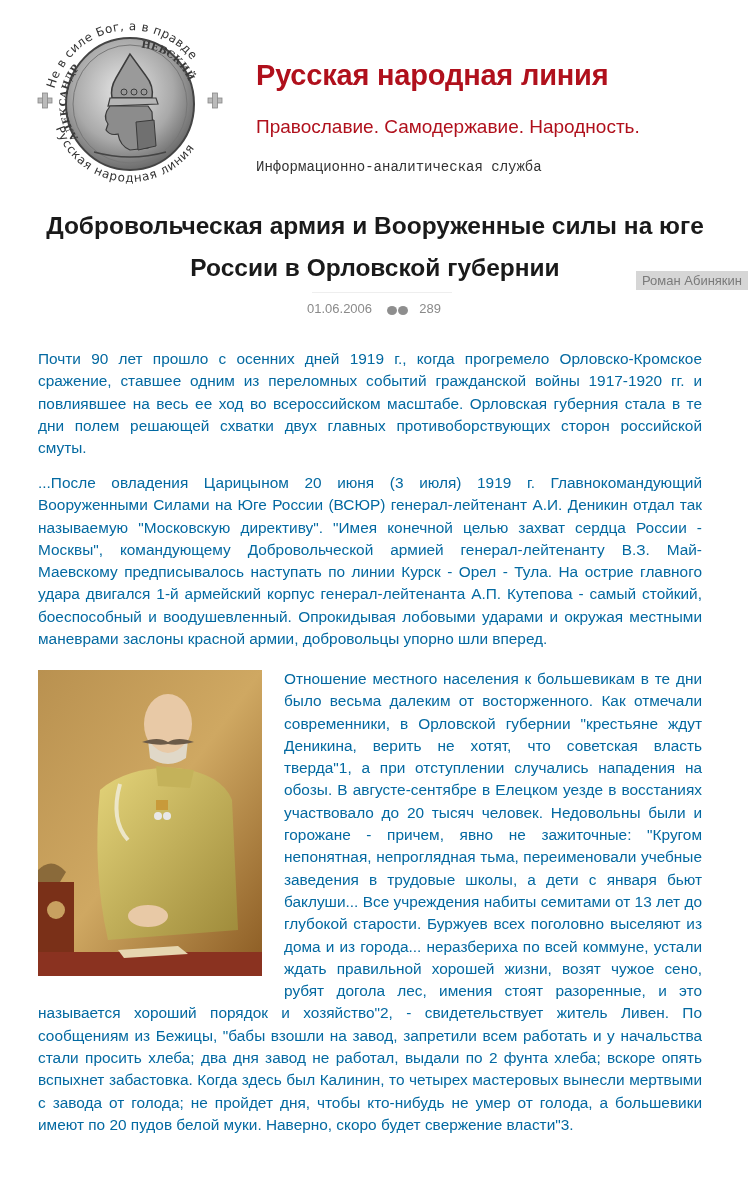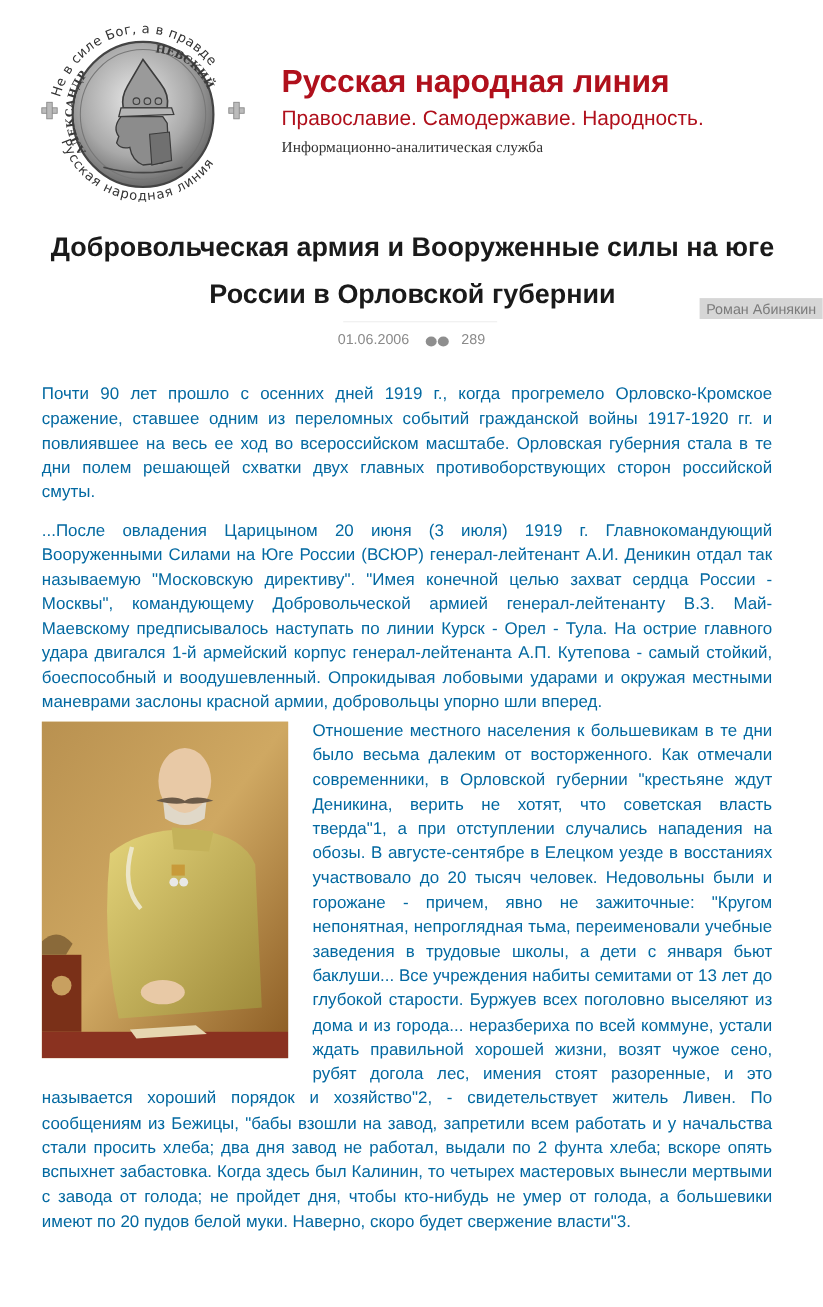--- a/index.html
+++ b/index.html
@@ -3,37 +3,37 @@
 <meta charset="utf-8">
 <style>
   * { box-sizing: border-box; margin: 0; padding: 0; }
   html, body { width: 748px; height: 1188px; background: #ffffff; overflow: hidden; }
   body { font-family: "DejaVu Sans", sans-serif; color: #222; position: relative; }
 
   .header { position: absolute; left: 0; top: 0; width: 748px; height: 200px; }
   .logo { position: absolute; left: 30px; top: 12px; width: 200px; height: 180px; }
   .brand { position: absolute; left: 256px; top: 58px; }
   .brand-title { font-family: "Liberation Sans", sans-serif; font-weight: bold; font-size: 29px; color: #b0101c; letter-spacing: -0.2px; white-space: nowrap; line-height: 34px; }
-  .brand-motto { font-family: "Liberation Sans", sans-serif; font-size: 19px; color: #b0101c; margin-top: 6px; white-space: nowrap; line-height: 22px; }
-  .brand-sub { font-family: Liberation Serif, serif; font-size: 14px; color: #333; margin-top: 6px; white-space: nowrap; line-height: 18px; }
+  .brand-motto { font-family: "Liberation Sans", sans-serif; font-size: 19px; color: #b0101c; margin-top: 24px; white-space: nowrap; line-height: 22px; }
+  .brand-sub { font-family: Liberation Mono, monospace; font-size: 14px; color: #333; margin-top: 20px; white-space: nowrap; line-height: 18px; }
 
   .article-title { position: absolute; left: 30px; top: 205px; width: 690px; text-align: center; font-family: "Liberation Sans", sans-serif; font-size: 24.5px; line-height: 42px; color: #1a1a1a; }
   .author-wrap { position: absolute; left: 0; top: 270px; width: 748px; text-align: right; }
   .author { display: inline-block; background: #d6d6d6; color: #7a7a7a; font-family: "Liberation Sans", sans-serif; font-size: 13px; padding: 1px 6px; line-height: 17px; }
   .author-line { position: absolute; left: 312px; top: 292px; width: 140px; height: 1px; background: #eeeeee; }
   .meta { position: absolute; left: 0; top: 300px; width: 748px; text-align: center; font-family: "Liberation Sans", sans-serif; font-size: 13px; color: #8a8a8a; line-height: 18px; }
   .meta .views-icon { display: inline-block; vertical-align: middle; margin: 0 6px 0 10px; width: 24px; height: 10px; position: relative; }
   .meta .views-icon span { position: absolute; top: 1px; width: 10px; height: 9px; border-radius: 50%; background: #8e8e8e; }
   .meta .views-icon span:first-child { left: 1px; }
   .meta .views-icon span:last-child { left: 12px; }
 
   .body-text { font-family: "Liberation Sans", sans-serif; font-size: 15.4px; line-height: 22.3px; color: #0369a1; text-align: justify; margin-top: 10px; }
   .p1 { position: absolute; left: 38px; top: 338px; width: 664px; }
   .p2 { position: absolute; left: 38px; top: 462px; width: 664px; }
-  .p3 { position: absolute; left: 38px; top: 644px; width: 664px; }
+  .p3 { position: absolute; left: 38px; top: 658px; width: 664px; }
   .portrait { float: left; width: 224px; height: 306px; margin: 2px 22px 6px 0; position: relative; overflow: hidden; background: linear-gradient(135deg, #c49a52 0%, #d6b068 30%, #b08240 70%, #7a4a1a 100%); }
 </style>
 </head>
 <body>
 
 <header class="header">
   <div class="logo">
     <svg width="200" height="180" viewBox="0 0 200 180">
       <defs>
         <radialGradient id="coin" cx="45%" cy="40%" r="65%">

